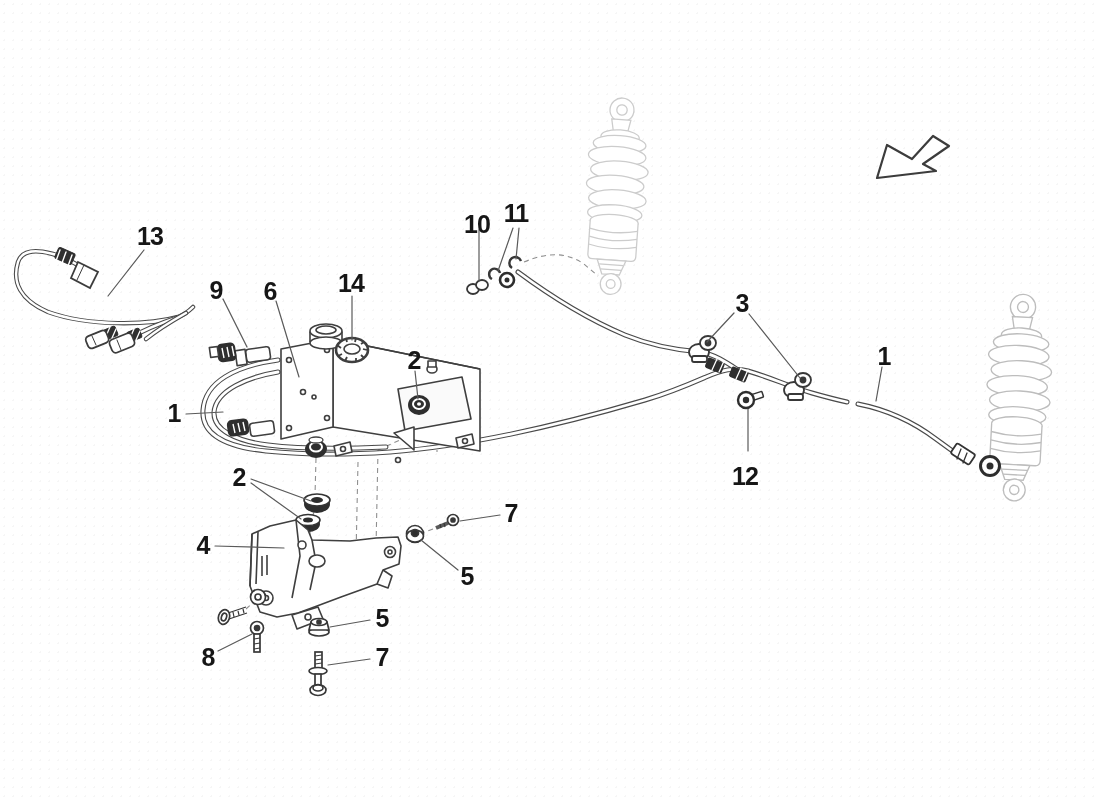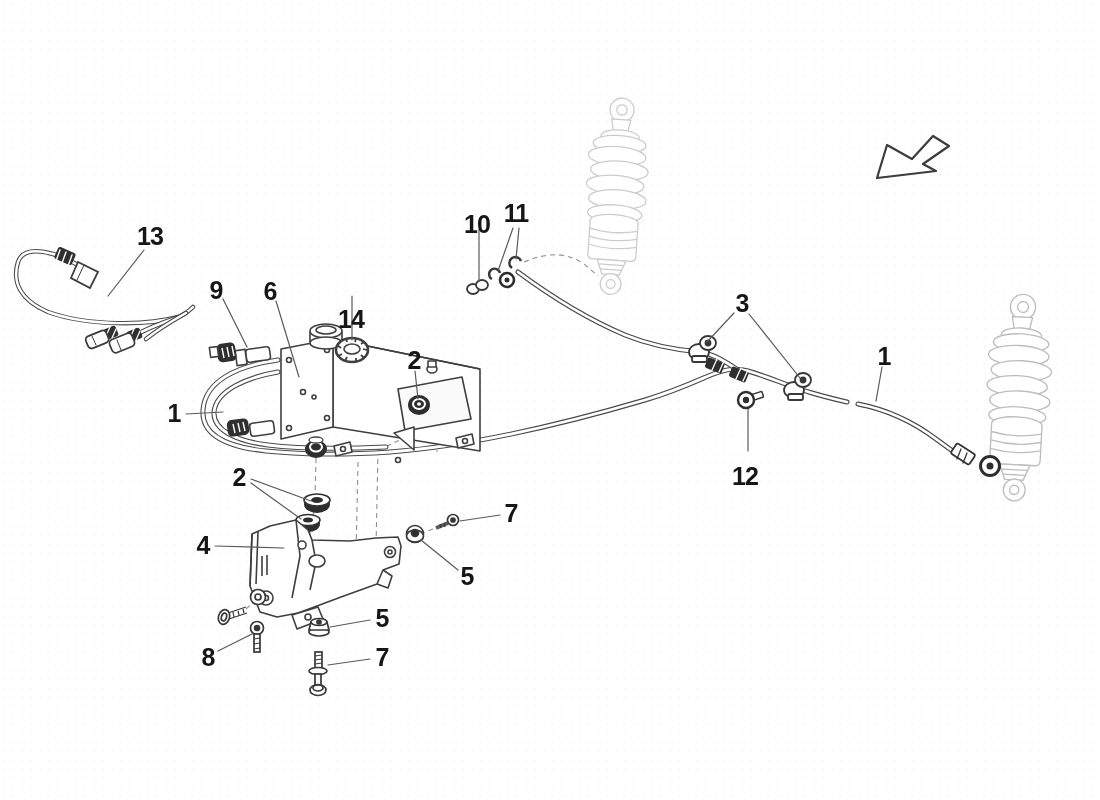--- a/index.html
+++ b/index.html
@@ -314,21 +314,21 @@
     <path d="M 370,620 L 330,627"></path>
     <path d="M 370,659 L 328,665"></path>
     <path d="M 218,651 L 252,634"></path>
   </g>
 </svg>
 
 <div>
       <div class="callout" style="left: 150px; top: 236px;">13</div>
       <div class="callout" style="left: 216px; top: 290px;">9</div>
       <div class="callout" style="left: 270px; top: 291px;">6</div>
-      <div class="callout" style="left: 351px; top: 283px; margin-top: 36px;">14</div>
+      <div class="callout" style="left: 351px; top: 283px;">14</div>
       <div class="callout" style="left: 477px; top: 224px;">10</div>
       <div class="callout" style="left: 516px; top: 198px; margin-top: 15px;">11</div>
       <div class="callout" style="left: 742px; top: 303px;">3</div>
       <div class="callout" style="left: 884px; top: 356px;">1</div>
       <div class="callout" style="left: 174px; top: 413px;">1</div>
       <div class="callout" style="left: 414px; top: 360px;">2</div>
       <div class="callout" style="left: 239px; top: 477px;">2</div>
       <div class="callout" style="left: 745px; top: 463px; margin-top: 13px;">12</div>
       <div class="callout" style="left: 203px; top: 545px;">4</div>
       <div class="callout" style="left: 511px; top: 513px;">7</div>

